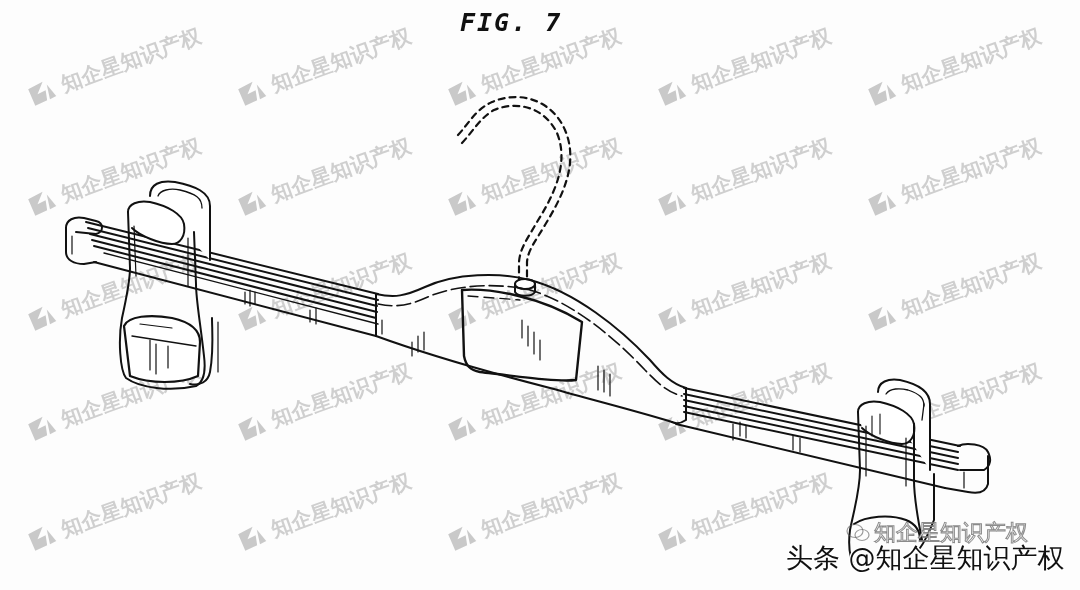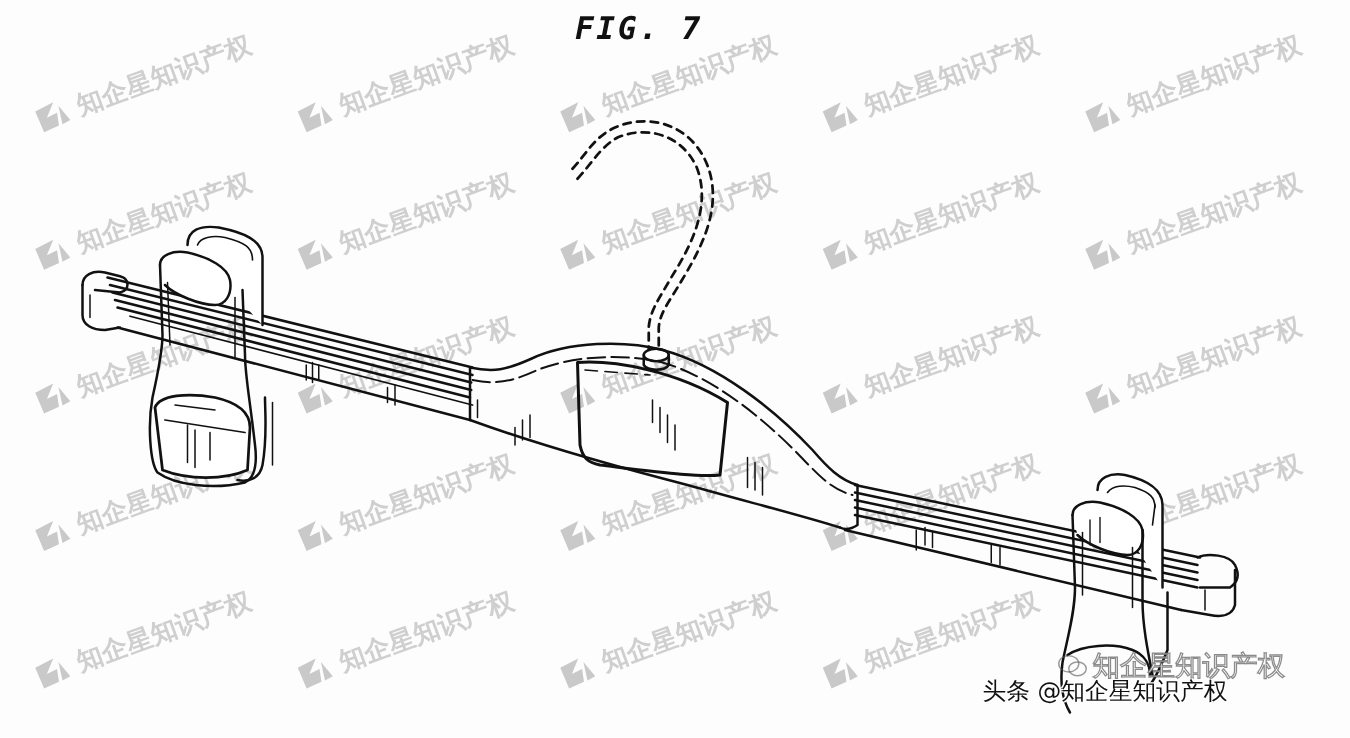--- a/index.html
+++ b/index.html
@@ -54,21 +54,21 @@
     .wm-logo {
       width: 26px;
       height: 24px;
       margin-right: 8px;
     }
     .footer-credit {
       position: absolute;
       left: 786px;
       top: 540px;
       font-family: "DejaVu Sans", sans-serif;
-      font-size: 19px;
+      font-size: 27px;
       color: #111;
       white-space: nowrap;
       text-shadow: 1px 1px 0 #fff, -1px -1px 0 #fff, 1px -1px 0 #fff, -1px 1px 0 #fff;
     }
     .wechat-mark {
       position: absolute;
       left: 846px;
       top: 518px;
       display: flex;
       align-items: center;

